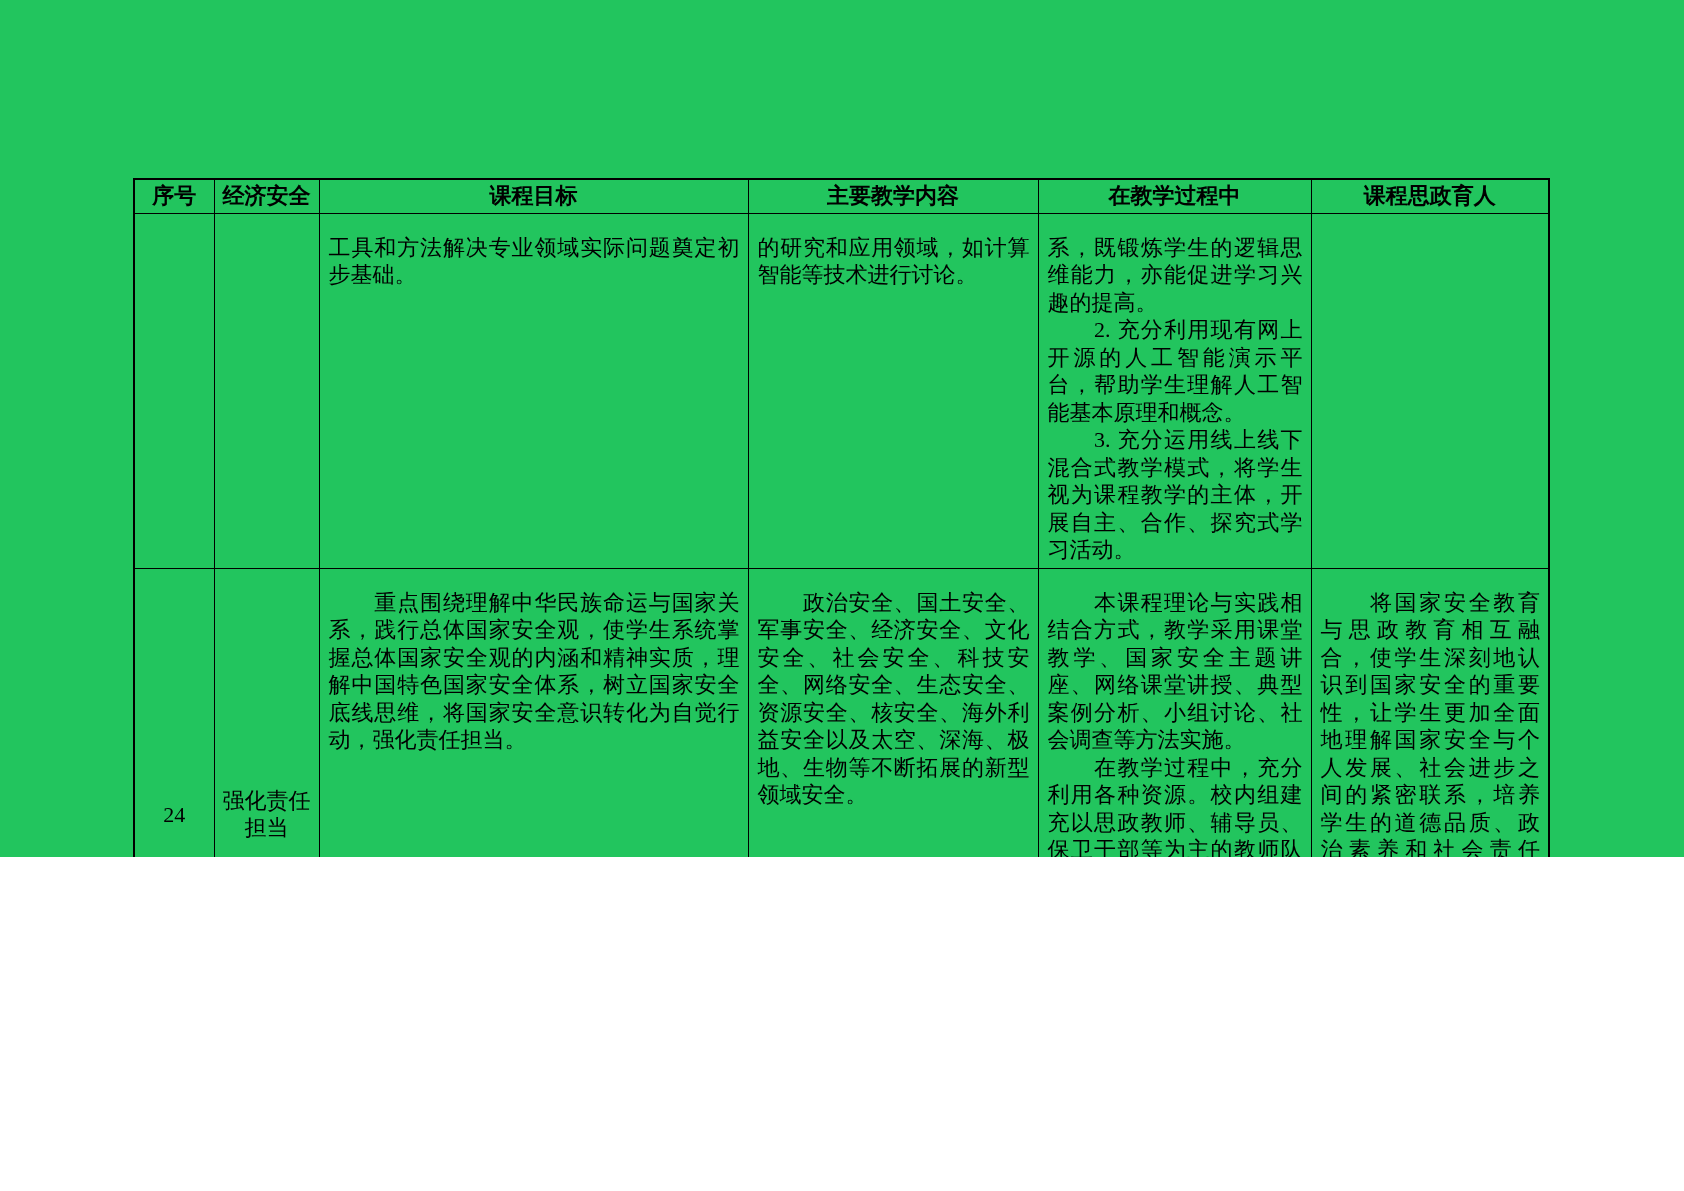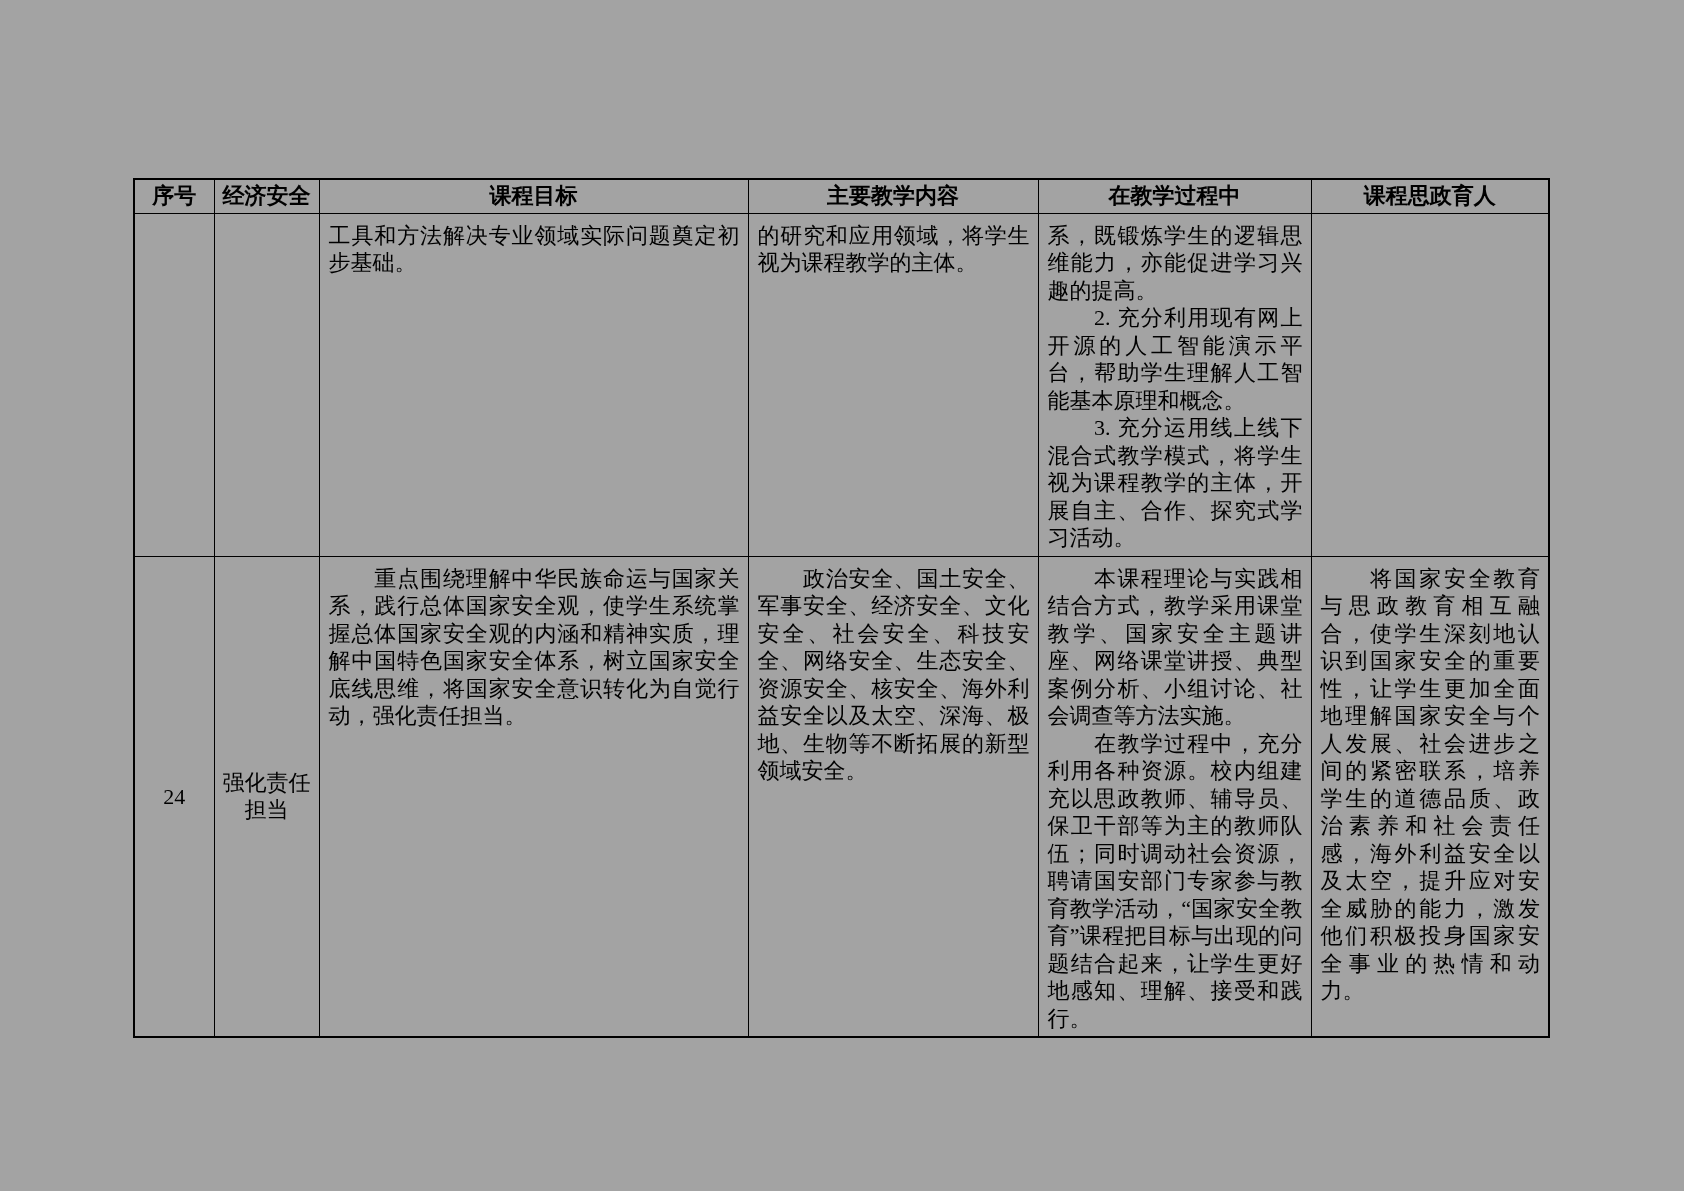--- a/index.html
+++ b/index.html
@@ -1,37 +1,37 @@
 <!DOCTYPE html>
 <html><head>
 <meta charset="utf-8">
 <style>
   html,body{margin:0;padding:0;}
   body{
     width:1684px;height:1191px;background:#ffffff;color:#000000;
     font-family:"Liberation Serif","DejaVu Serif",serif;
   }
-  .page{position:relative;width:1684px;height:1191px;background:#a3a3a3;overflow:hidden;}
+  .page{position:relative;width:1684px;height:857px;background:#22c55e;overflow:hidden;}
 
   table.course-table{
     position:absolute;left:133px;top:178px;width:1415px;
     border-collapse:collapse;table-layout:fixed;
     border:2px solid #000;
   }
   col.c1{width:80px;}  col.c2{width:105px;} col.c3{width:429px;}
   col.c4{width:290px;} col.c5{width:273px;} col.c6{width:238px;}
 
   th,td{border:1px solid #000;box-sizing:border-box;}
   th{
     font-size:22px;font-weight:bold;text-align:center;vertical-align:middle;
     height:34px;line-height:30px;padding:0 2px;
   }
   td{
     font-size:22px;line-height:27.5px;vertical-align:top;
-    padding:8px 8px 4px 9px;
+    padding:20px 8px 4px 9px;
   }
   td.c-id,td.c-name{
     vertical-align:middle;text-align:center;padding:0 4px;
   }
   td.c-text{text-align:justify;}
   .para{margin:0;padding:0;}
   tr.row-cont{height:305px;}
   tr.row-main{height:433px;}
 
   .page-number{
@@ -64,21 +64,21 @@
       </tr>
     </thead>
     <tbody>
       <tr class="row-cont">
         <td class="c-id"></td>
         <td class="c-name"></td>
         <td class="c-text">
             <p class="para">工具和方法解决专业领域实际问题奠定初步基础。</p>
           </td>
         <td class="c-text">
-            <p class="para">的研究和应用领域，将学生视为课程教学的主体。</p>
+            <p class="para">的研究和应用领域，如计算智能等技术进行讨论。</p>
           </td>
         <td class="c-text">
             <p class="para">系，既锻炼学生的逻辑思维能力，亦能促进学习兴趣的提高。</p>
             <p class="para">　　2. 充分利用现有网上开源的人工智能演示平台，帮助学生理解人工智能基本原理和概念。</p>
             <p class="para">　　3. 充分运用线上线下混合式教学模式，将学生视为课程教学的主体，开展自主、合作、探究式学习活动。</p>
           </td>
         <td class="c-text"></td>
       </tr>
       <tr class="row-main">
         <td class="c-id">24</td>

